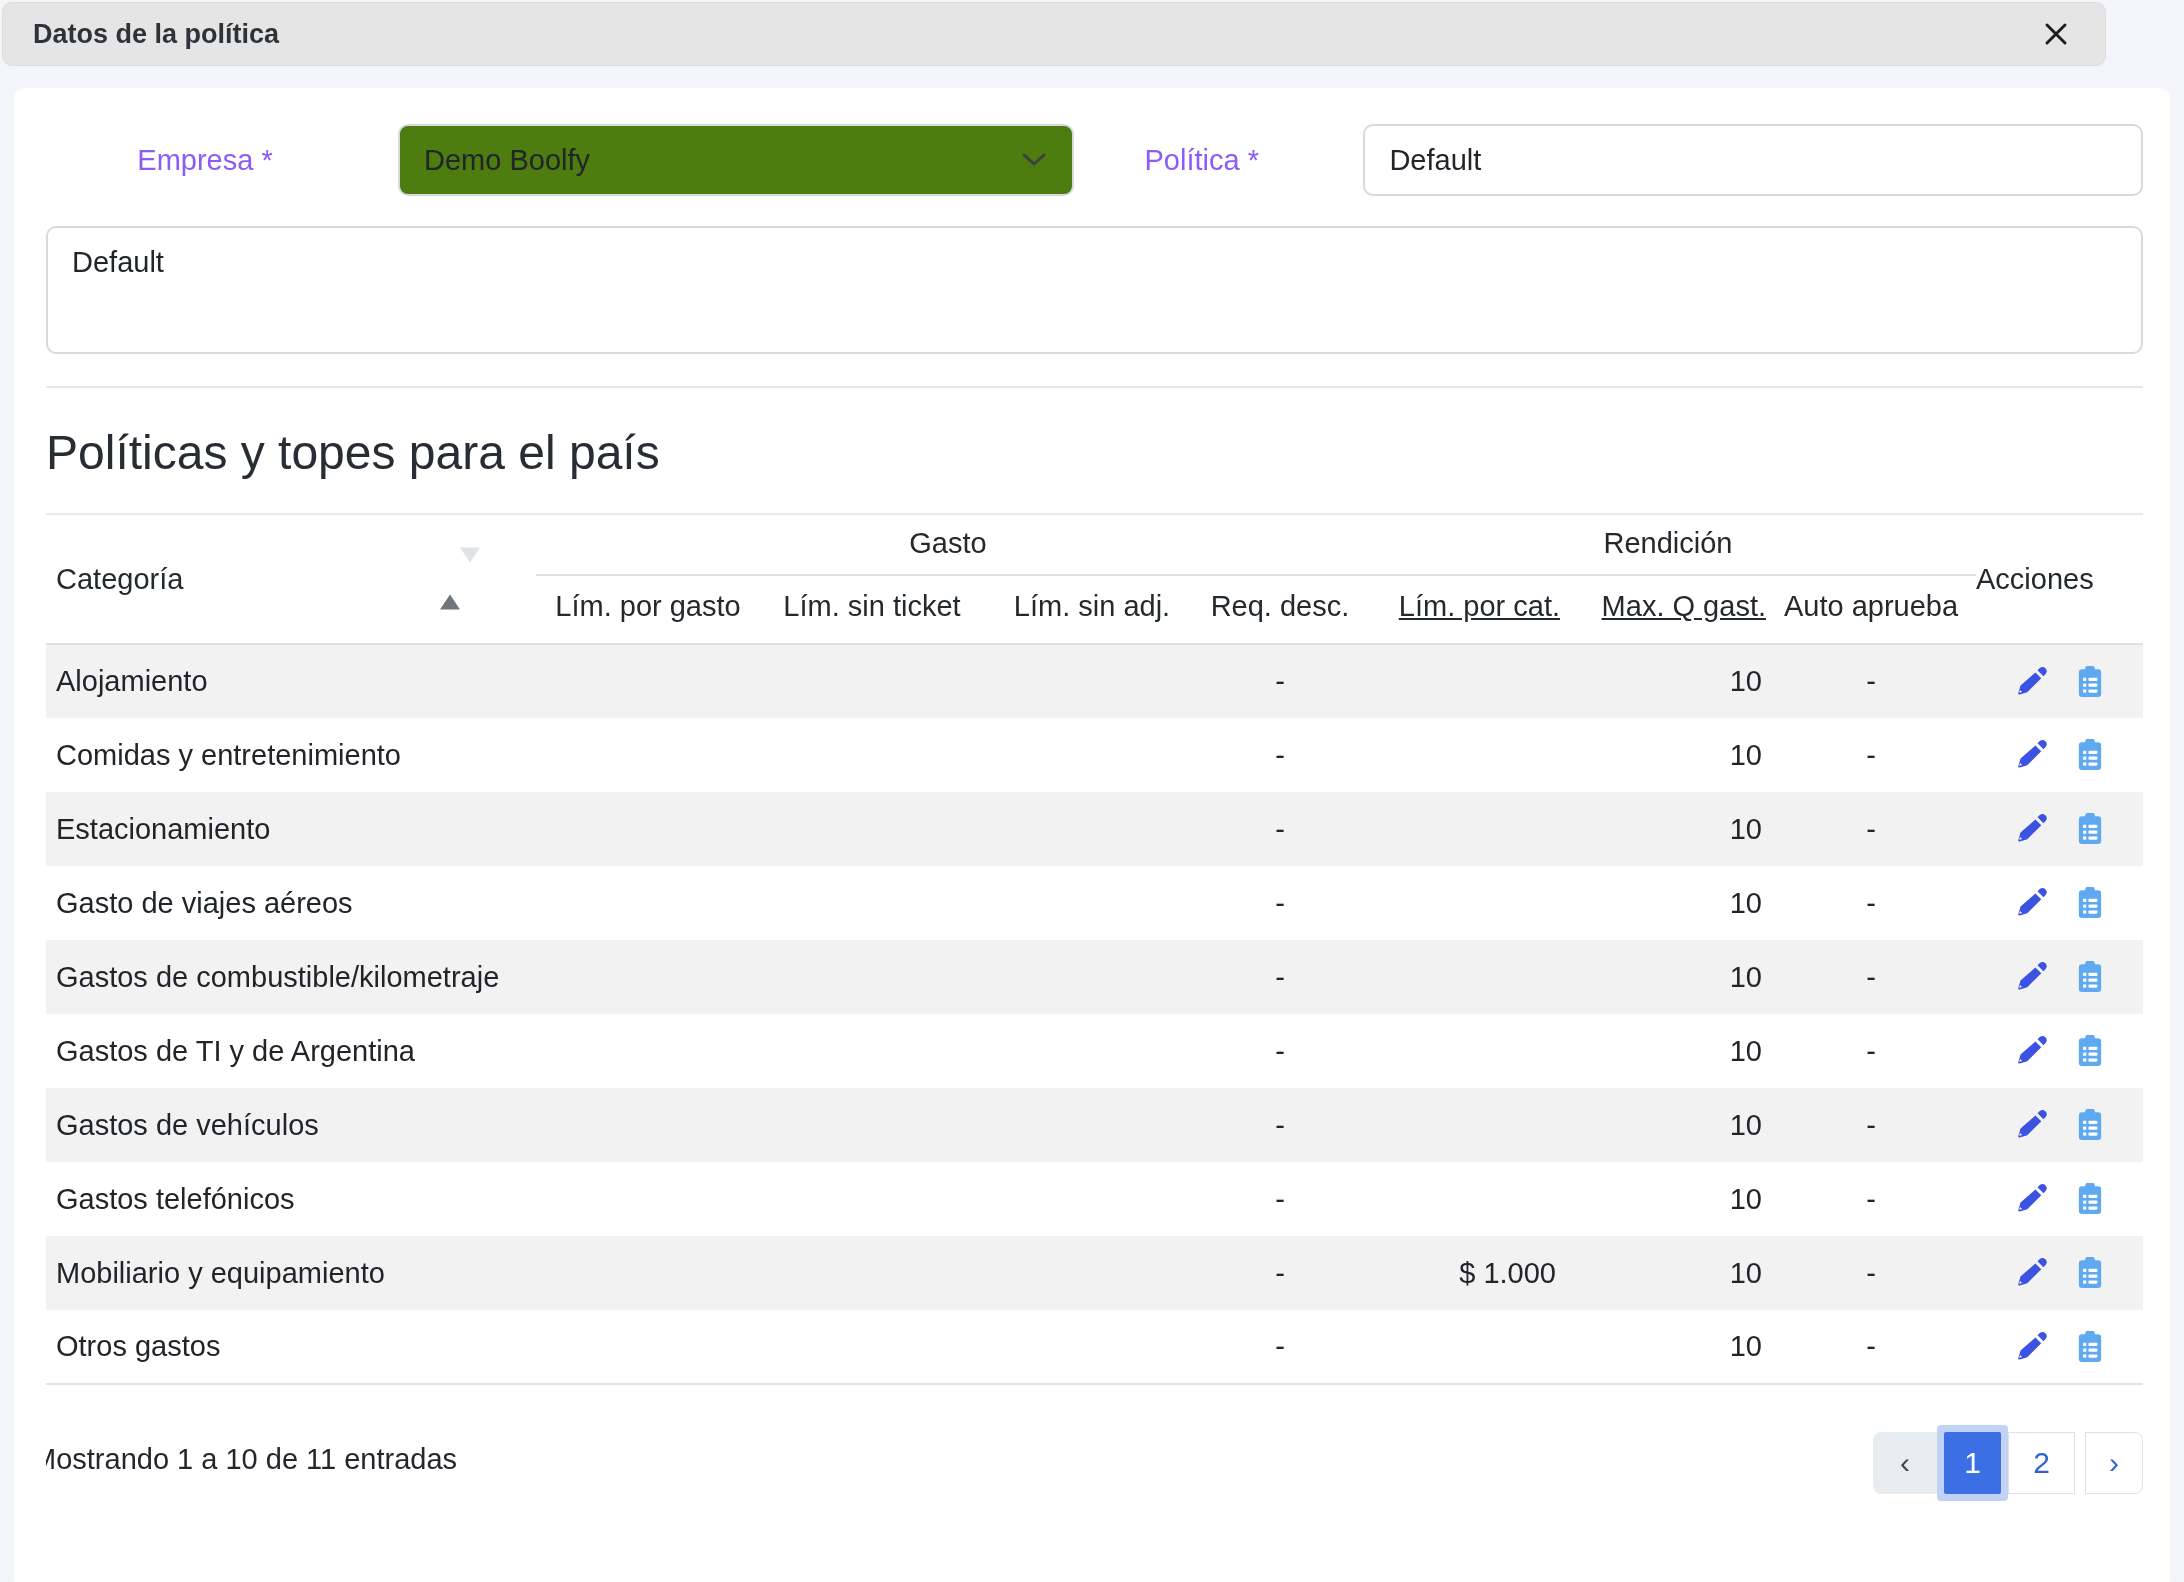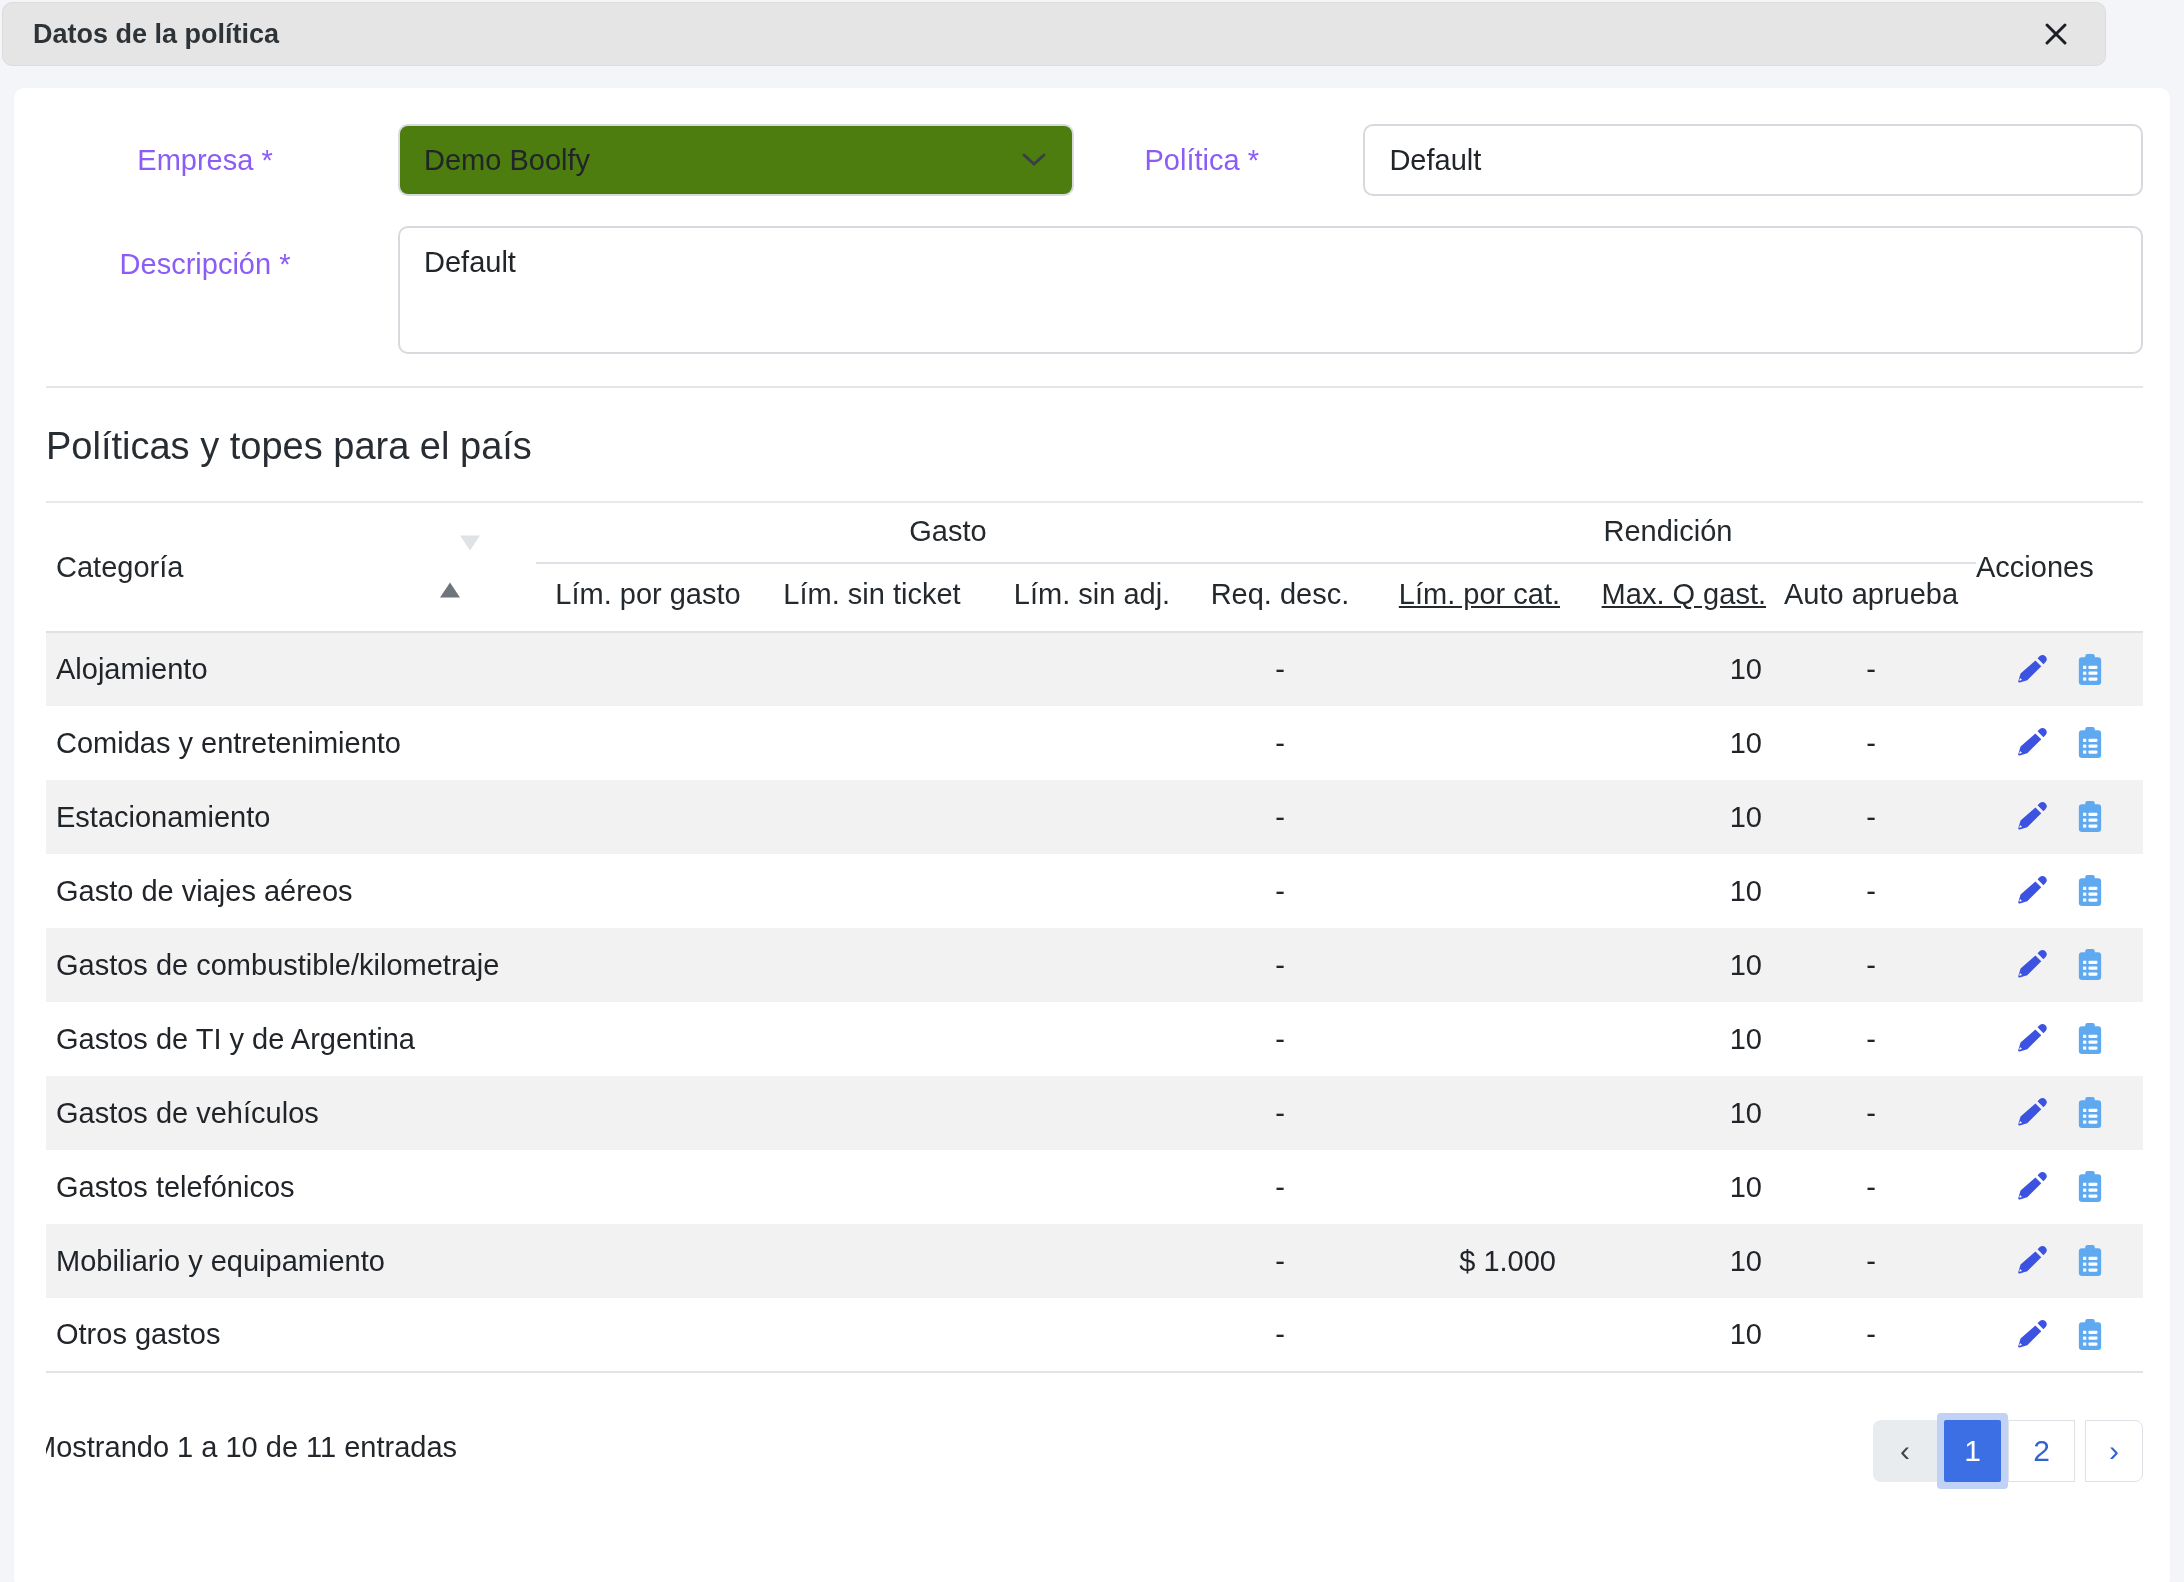--- a/index.html
+++ b/index.html
@@ -53,21 +53,21 @@
   .form-row2 .lbl { width: 318px; margin-right: 34px; padding-top: 22px; }
   .textarea {
     flex: 1; height: 128px; border: 2px solid #d6dade; border-radius: 10px;
     padding: 18px 24px; font-size: 29px; font-family: inherit; color: #212529;
     resize: none; outline: none;
   }
   .divider { margin-top: 32px; border: 0; border-top: 2px solid #e4e7ea; }
 
   
   .section-row { margin-top: 37px; display: flex; align-items: center; justify-content: space-between; }
-  .section-title { font-size: 38px; font-weight: 400; color: #282d33; }
+  .section-title { font-size: 48px; font-weight: 400; color: #282d33; }
   .country-group {
     width: 679px; height: 67px; display: flex;
     border: 2px solid #d6dade; border-radius: 10px; overflow: hidden; background: #fff;
   }
   .country-select {
     flex: 1; display: flex; align-items: center; justify-content: space-between;
     padding: 0 24px 0 26px; cursor: pointer;
   }
   .refresh-btn {
     width: 83px; border-left: 2px solid #d6dade; background: #f5f6f8;
@@ -150,21 +150,20 @@
         </svg>
       </div>
     </div>
     <div class="f2">
       <span class="lbl">Política *</span>
       <input class="text-input" type="text" value="Default" style="">
     </div>
   </div>
 
   <div class="form-row2">
-    <span class="lbl">Descripción *</span>
     <textarea class="textarea" style="">Default</textarea>
   </div>
 
   <hr class="divider">
 
   <div class="section-row">
     <span class="section-title">Políticas y topes para el país</span>
   </div>
 
   <table>

